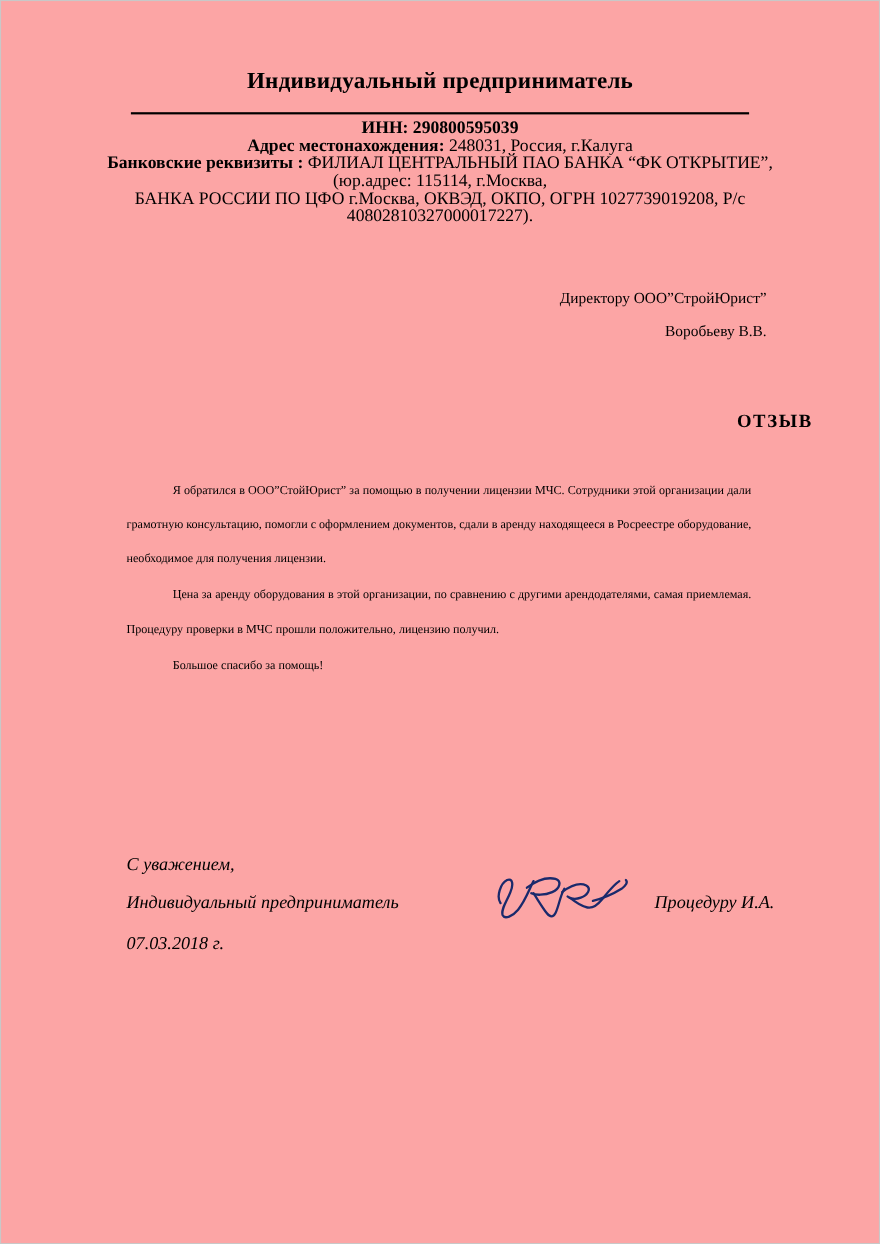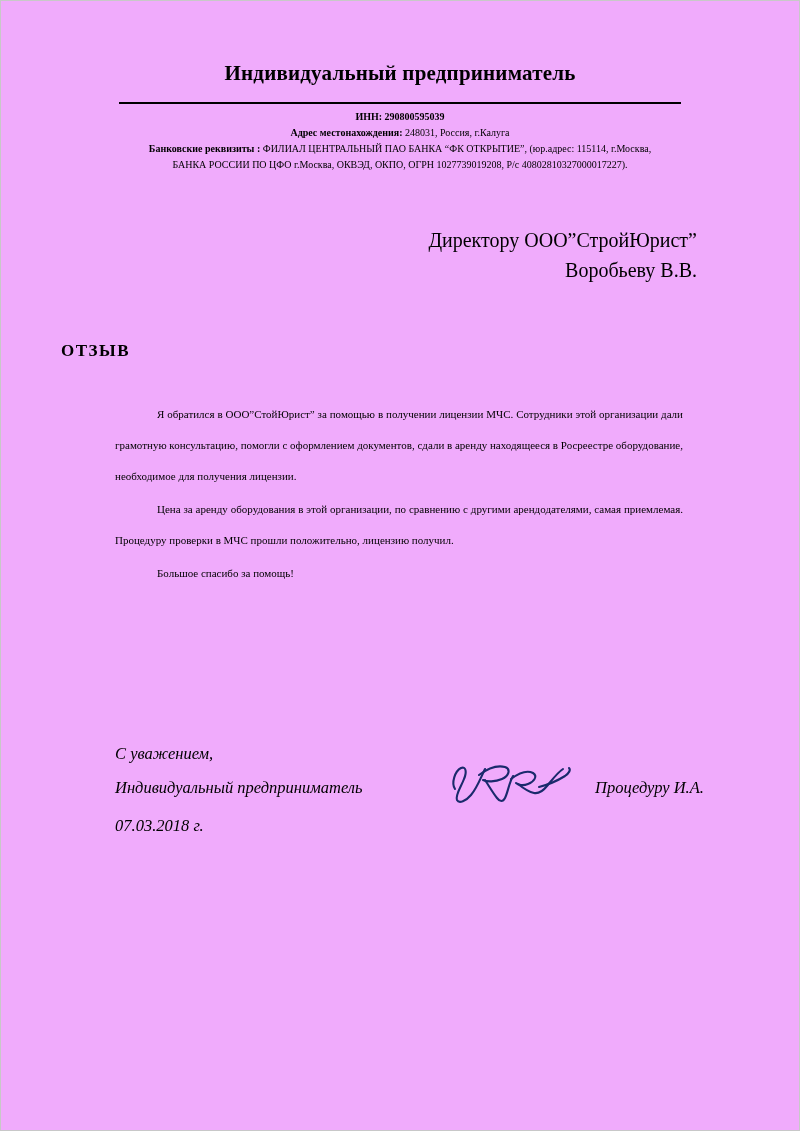--- a/index.html
+++ b/index.html
@@ -14,21 +14,21 @@
     color: #000000;
     position: relative;
     overflow: hidden;
   }
   .page {
     position: relative;
     width: 800px;
     height: 1131px;
     box-sizing: border-box;
     border: 1px solid #c8c8c8;
-    background: #f0abfc;
+    background: #fca5a5;
   }
   .content {
     padding: 0 60px;
   }
 
   
   .header {
     text-align: center;
     padding-top: 58px;
   }
@@ -41,44 +41,44 @@
   }
   .hr-thick {
     border: none;
     border-top: 2px solid #000;
     margin: 14px 58px 0 58px;
   }
 
   
   .requisites {
     text-align: center;
-    font-size: 10px;
+    font-size: 16px;
     line-height: 16px;
     margin-top: 5px;
   }
   .req-line b {
     font-weight: bold;
   }
   .req-wide {
     padding: 0 10px;
   }
 
   
   .addressee {
     margin-top: 52px;
     text-align: right;
-    font-size: 20px;
+    font-size: 14px;
     line-height: 30px;
     padding-right: 42px;
   }
 
   
   .doc-title {
     margin-top: 56px;
-    text-align: left;
+    text-align: right;
     font-weight: bold;
     font-size: 17px;
     letter-spacing: 1.5px;
   }
 
   
   .body-text {
     margin-top: 38px;
     font-size: 11px;
     line-height: 31px;

